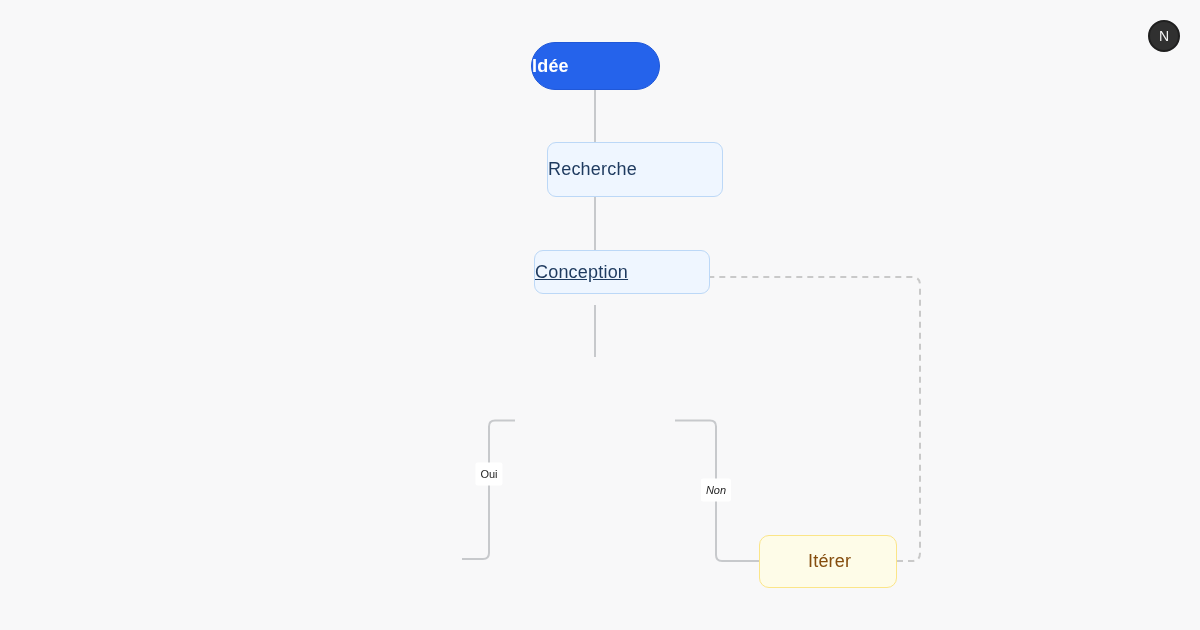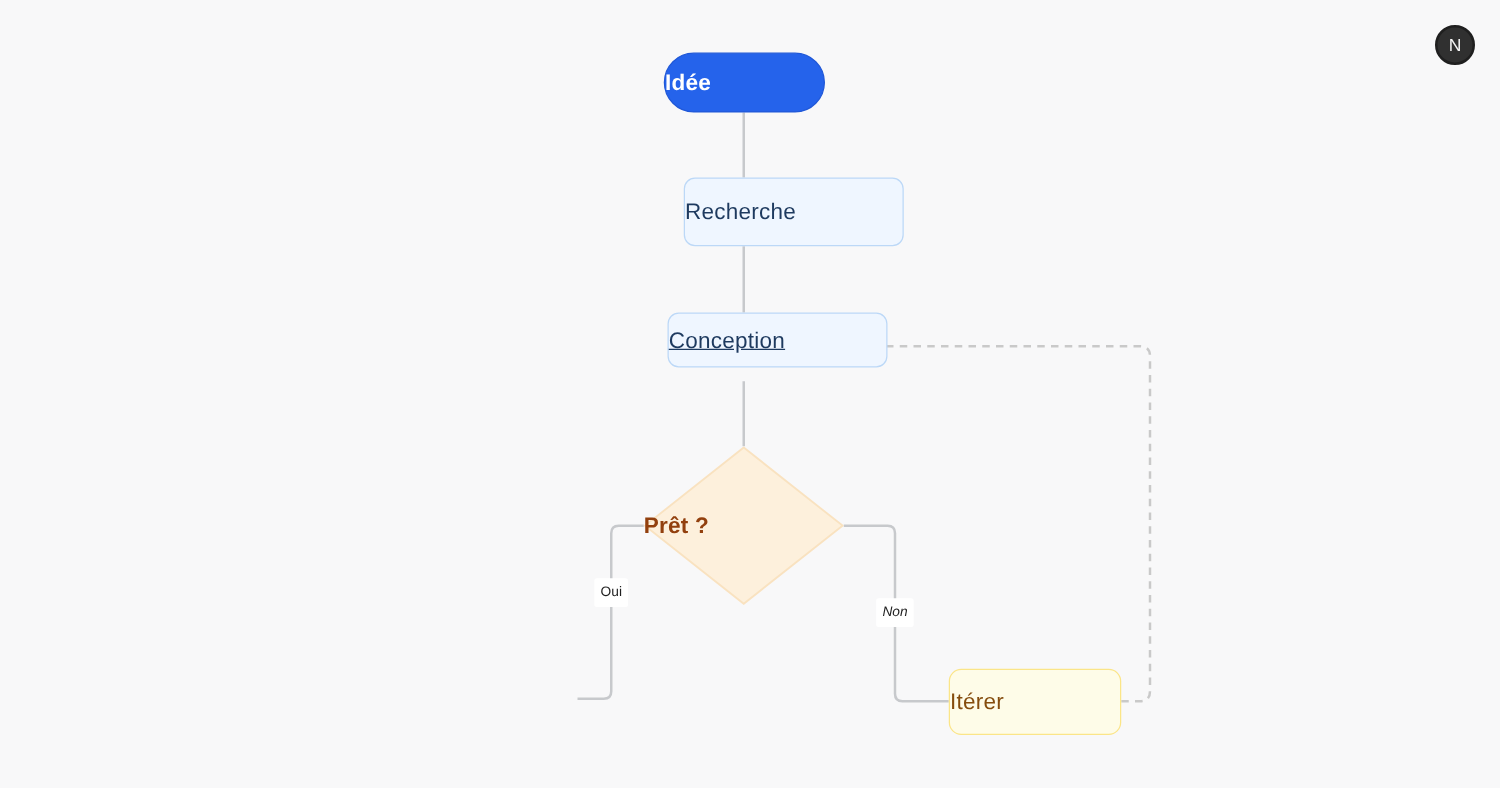--- a/index.html
+++ b/index.html
@@ -43,21 +43,21 @@
   .diamond-shape{fill:var(--decision-bg);stroke:var(--decision-border);stroke-width:1.5;}
   .node-decision .label{position:relative;color:var(--decision-text);font-weight:600;}
   .node-launch{
     left:303px;top:536px;width:159px;height:47px;border-radius:24px;
     background:var(--launch-bg);border:1px solid var(--launch-border);
     color:var(--launch-text);font-weight:600;
   }
   .node-iterate{
     left:759px;top:535px;width:138px;height:53px;border-radius:10px;
     background:var(--iterate-bg);border:1.5px solid var(--iterate-border);
-    color:var(--iterate-text);font-weight:500;
+    color:var(--iterate-text);font-weight:500;padding-left:48px;
   }
   .edge-label{
     position:absolute;transform:translate(-50%,-50%);
     background:#ffffff;color:var(--edge-label-text);
     font-size:11px;line-height:1;padding:6px 5px;border-radius:2px;
   }
   .edge-label-yes{left:489px;top:474px;}
   .edge-label-no{left:716px;top:490px;font-style:italic;}
   .avatar{
     position:absolute;left:1148px;top:20px;width:32px;height:32px;border-radius:50%;
@@ -85,26 +85,20 @@
   </div>
 
   <div class="node node-step node-research">
     <span>Recherche</span>
   </div>
 
   <div class="node node-step node-design">
     <span>Conception</span>
   </div>
 
-  <div class="node node-decision">
-    <svg class="diamond-svg" width="160" height="127" viewBox="0 0 160 127">
-      <polygon class="diamond-shape" points="80,1 159,63.5 80,126 1,63.5"></polygon>
-    </svg>
-    <span class="label">Prêt ?</span>
-  </div>
 
 
   <div class="node node-iterate">
     <span>Itérer</span>
   </div>
 
   <div class="edge-label edge-label-yes">Oui</div>
   <div class="edge-label edge-label-no">Non</div>
 
   <div class="avatar">

